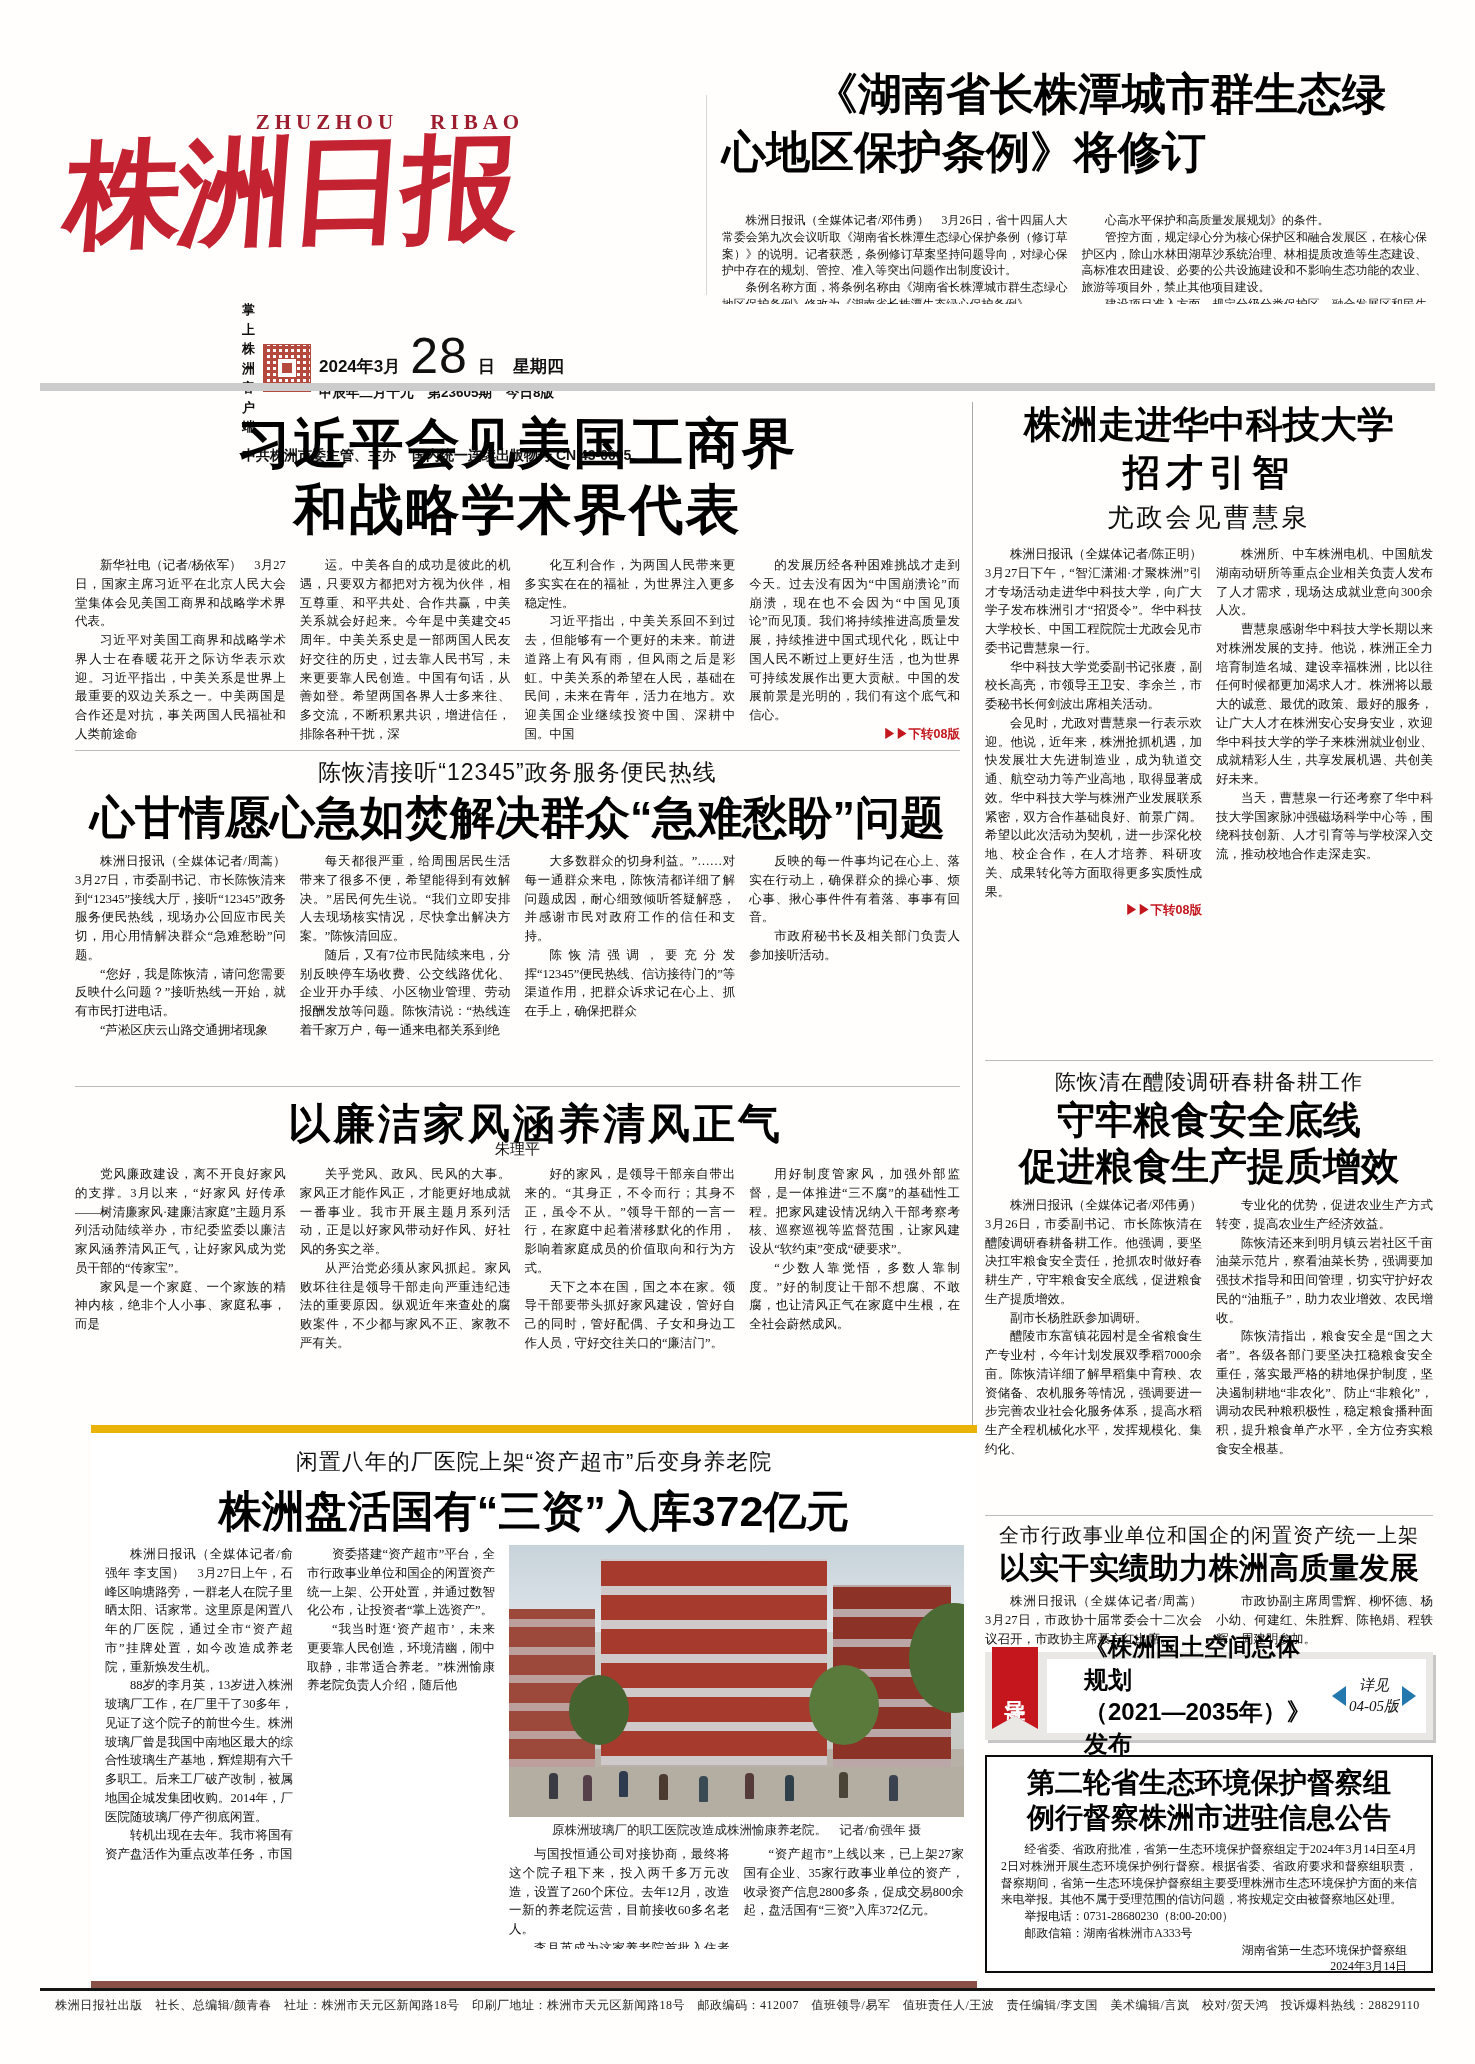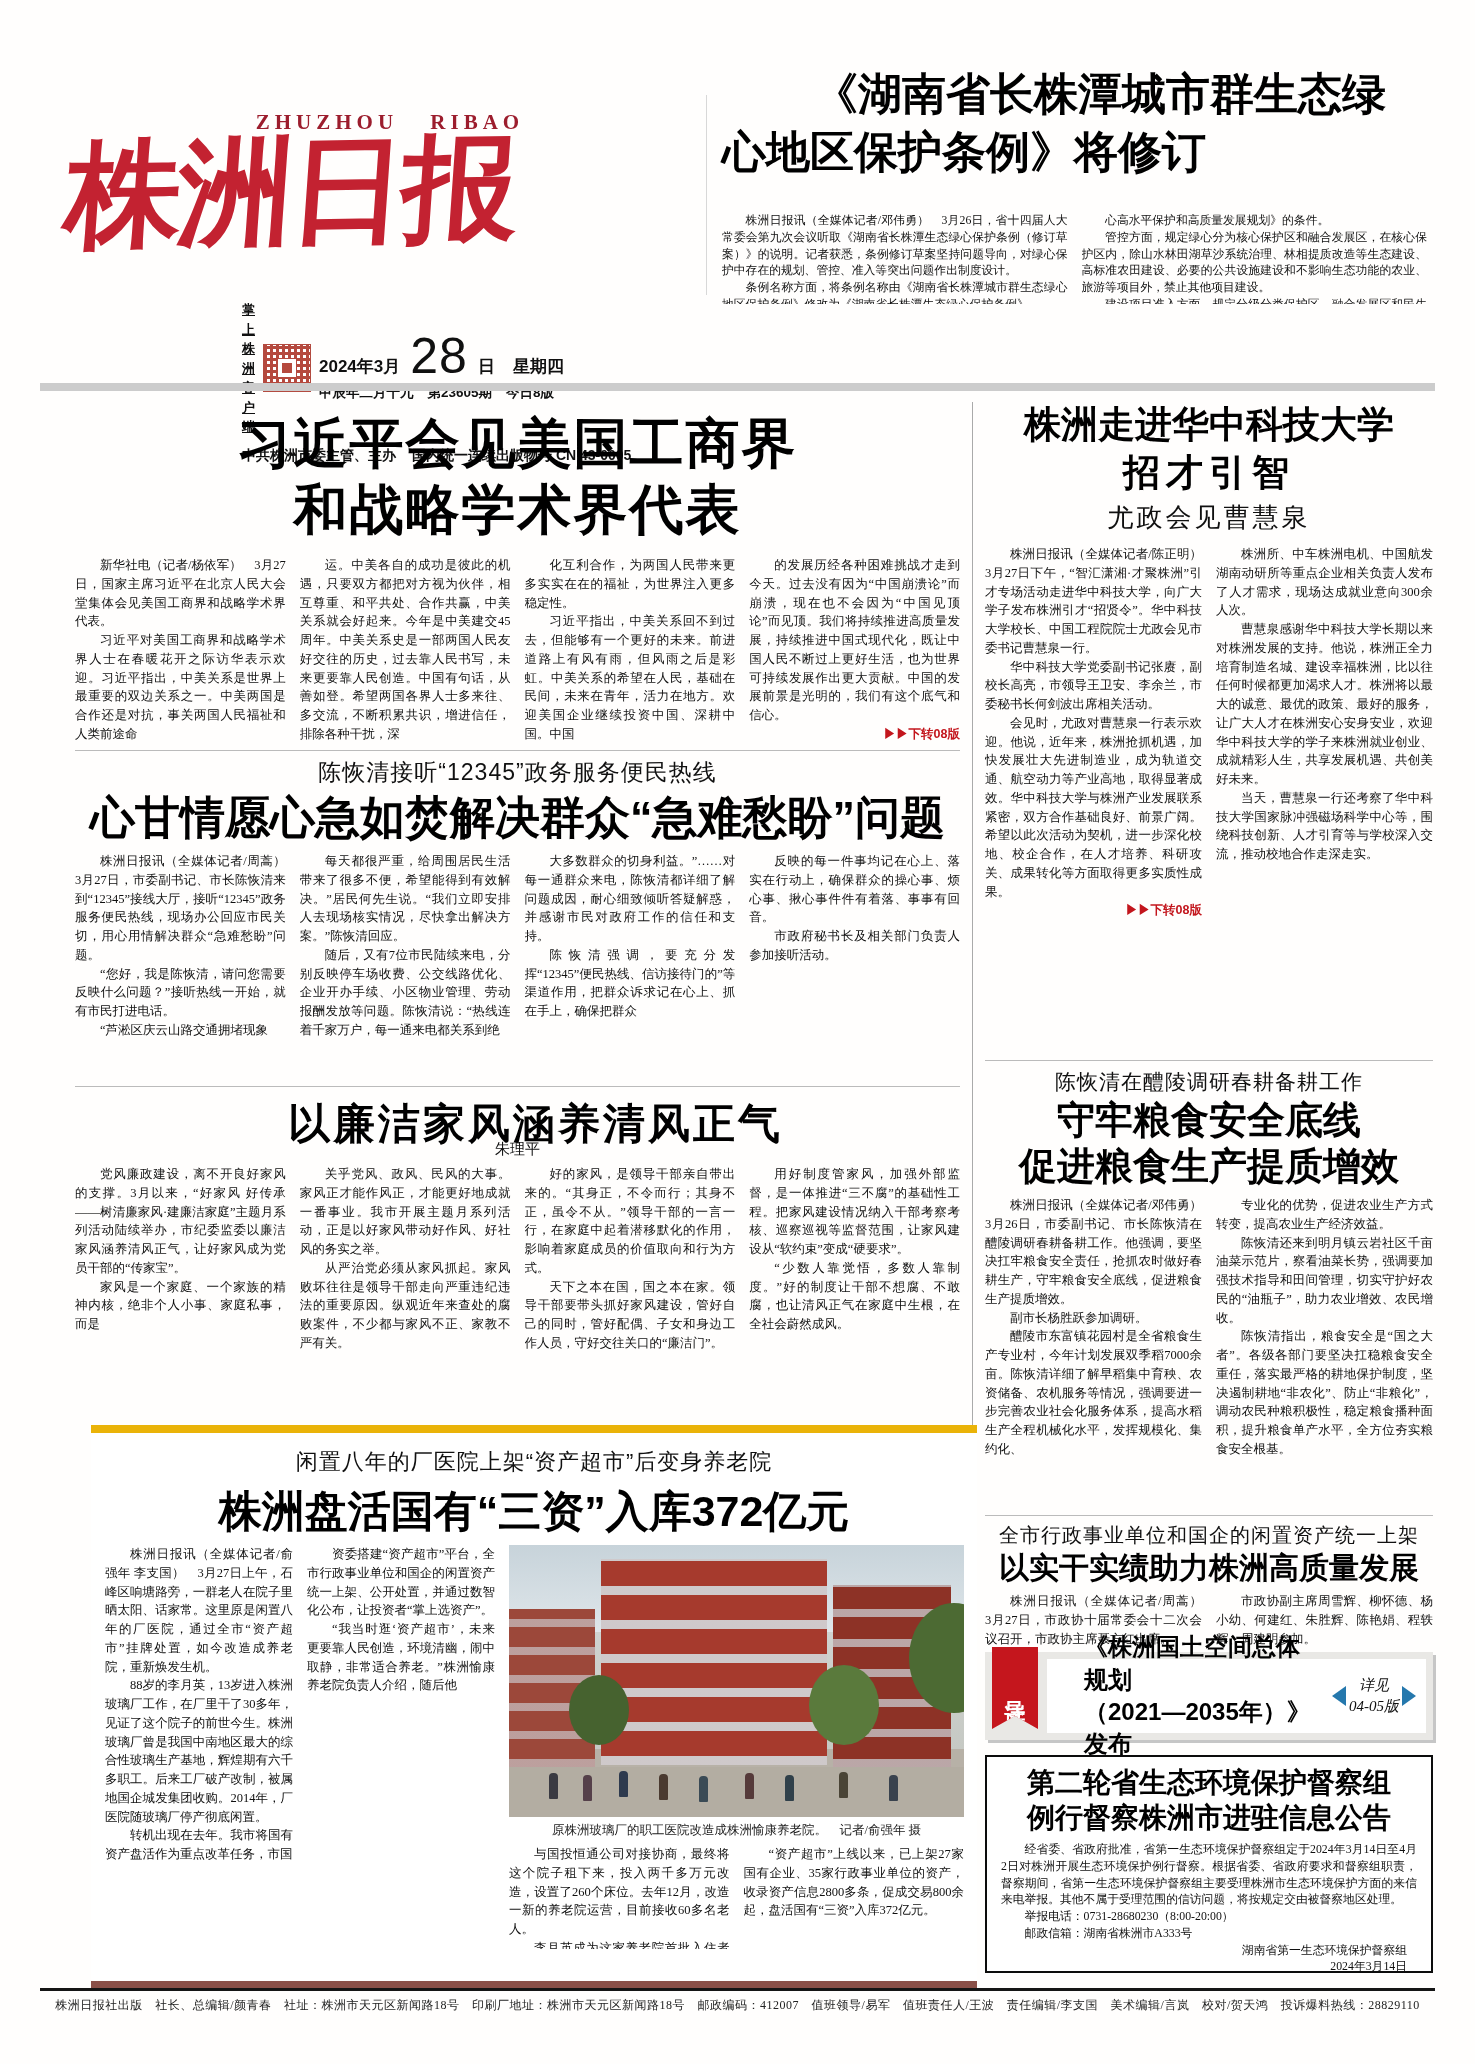--- a/index.html
+++ b/index.html
@@ -8,21 +8,21 @@
   .abs{position:absolute;}
   p{margin:0;}
   
   .mast-en{left:240px;top:110px;width:300px;text-align:center;color:#9c1d2d;
            font-family:"Liberation Serif",serif;font-size:21px;letter-spacing:5px;word-spacing:22px;font-weight:bold;}
   .mast-cn{left:66px;top:120px;width:480px;font-size:116px;line-height:1.25;color:#c32231;
            font-family:"Liberation Serif",serif;font-weight:bold;letter-spacing:-4px;
            transform:skewX(-5deg) rotate(-1deg);white-space:nowrap;}
   .info-block{left:242px;top:300px;width:320px;font-family:"Liberation Sans",sans-serif;}
   .info-row{display:flex;align-items:center;gap:8px;}
-  .app-label{font-size:13px;font-weight:bold;text-align:center;line-height:1.5;text-decoration:underline;}
+  .app-label{font-size:13px;font-weight:bold;text-align:center;line-height:1.5;}
   .qr{position:relative;width:46px;height:46px;border:1px solid #b34a3f;flex:0 0 auto;
       background:repeating-linear-gradient(0deg,#b5493e 0 3px,rgba(255,255,255,0) 3px 6px),
                  repeating-linear-gradient(90deg,#b5493e 0 3px,#fff 3px 6px);}
   .qr-center{position:absolute;left:14px;top:14px;width:18px;height:18px;background:#fff;
              display:flex;align-items:center;justify-content:center;}
   .qr-dot{width:10px;height:10px;background:#b5493e;}
   .date-main{display:flex;align-items:flex-end;gap:10px;font-weight:bold;font-size:17px;white-space:nowrap;}
   .date-day{font-size:50px;line-height:.85;font-weight:400;letter-spacing:1px;font-family:"Liberation Sans",sans-serif;}
   .date-sub{display:flex;gap:14px;font-size:13.5px;font-weight:bold;margin-top:6px;white-space:nowrap;}
   .sponsor-row{display:flex;gap:16px;font-size:14px;font-weight:bold;margin-top:10px;white-space:nowrap;}

